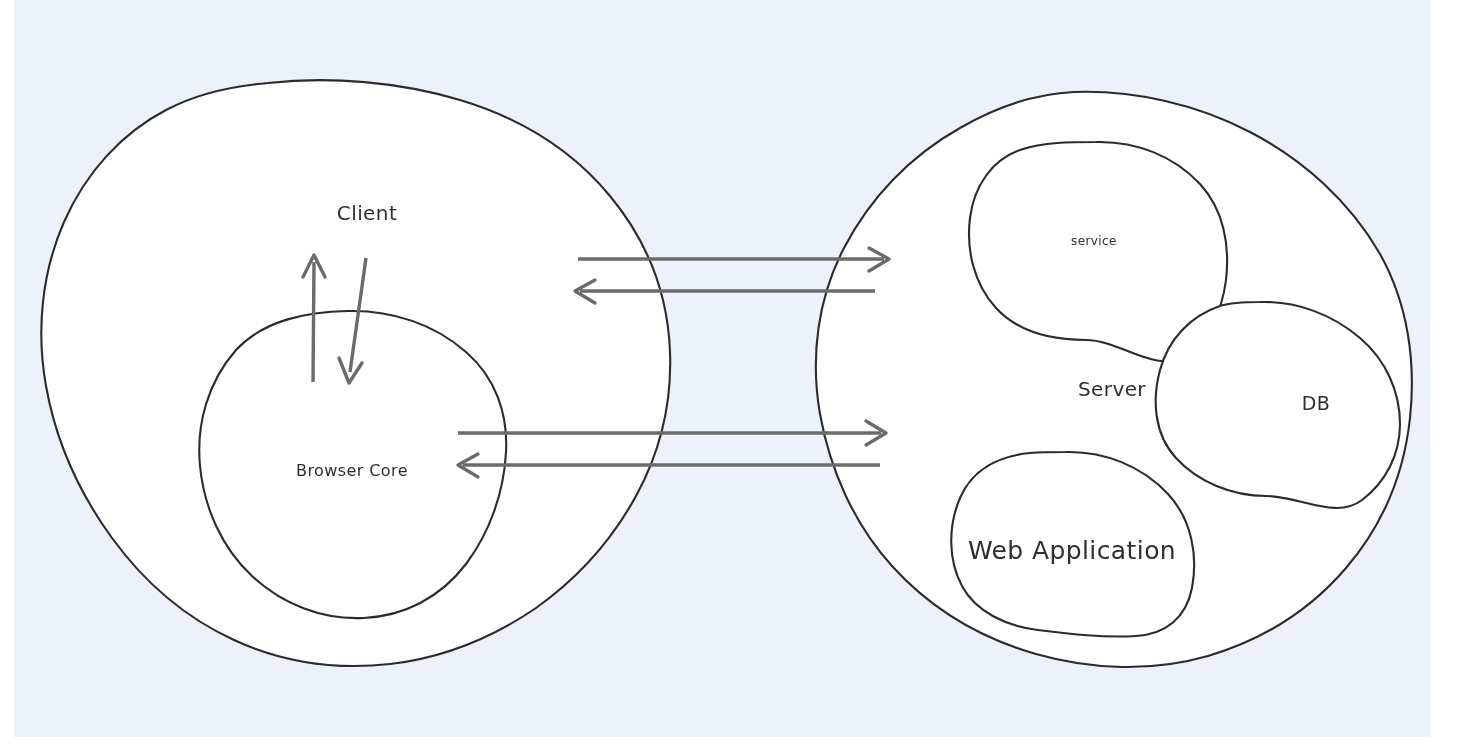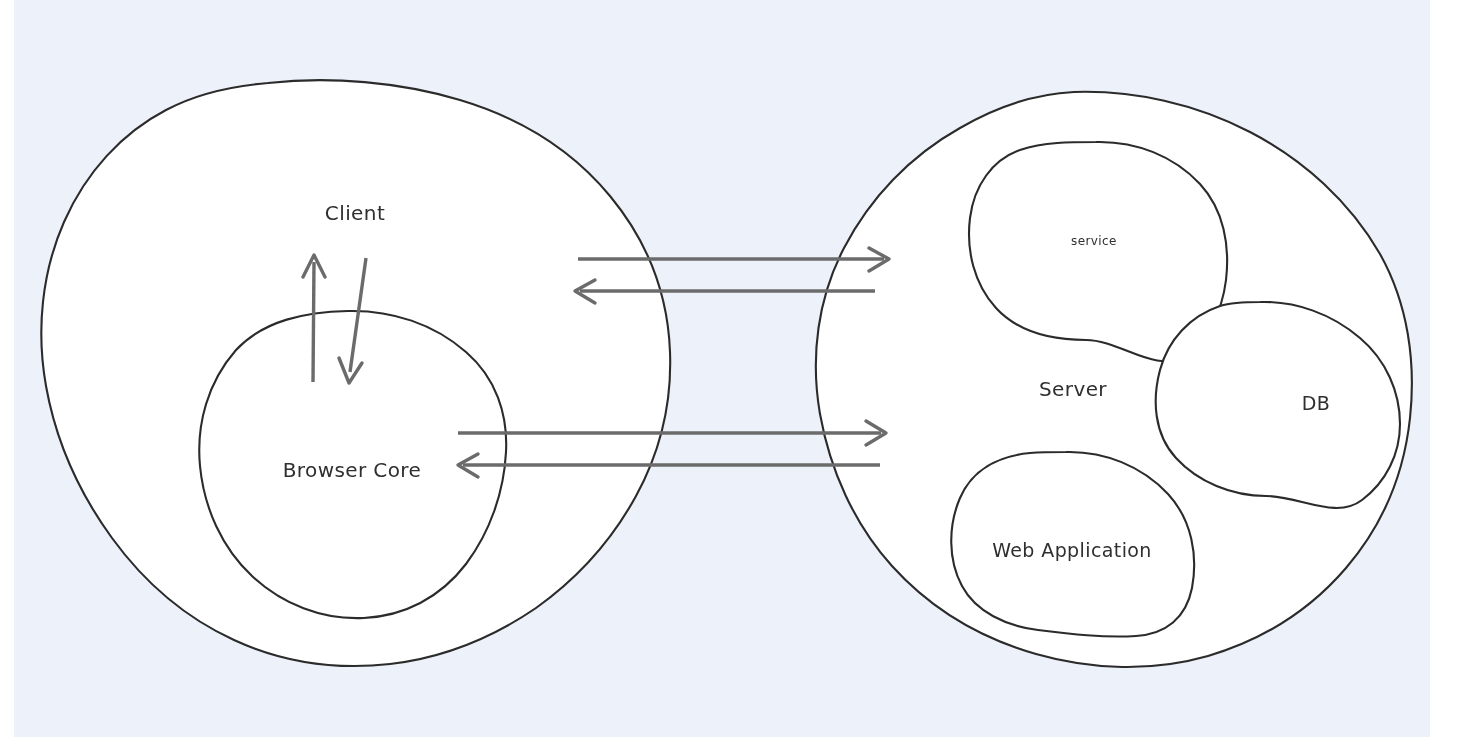--- a/index.html
+++ b/index.html
@@ -56,26 +56,26 @@
   .node-label {
     position: absolute;
     font-family: "DejaVu Sans", sans-serif;
     font-size: 19px;
     color: #2f2f2f;
     white-space: nowrap;
     letter-spacing: 0.4px;
     transform: translate(-50%, -50%);
     user-select: none;
   }
-  .label-client   { font-size: 20px; }
-  .label-server   { font-size: 20px; }
-  .label-core     { font-size: 20px; text-align: center; }
+  .label-client   { font-size: 20px; margin-left: 12px; }
+  .label-server   { font-size: 20px; margin-left: 39px; }
+  .label-core     { font-size: 16px; text-align: center; }
   .label-service  { font-size: 12px; }
   .label-db       { font-size: 19px; margin-left: 44px; }
-  .label-webapp   { font-size: 19px; }
+  .label-webapp   { font-size: 25px; }
 </style>
 </head>
 <body>
 
 <div id="canvas">
 
   <div id="bg-panel"></div>
 
   <svg id="diagram-svg" viewBox="0 0 1478 746" xmlns="http://www.w3.org/2000/svg">
 

